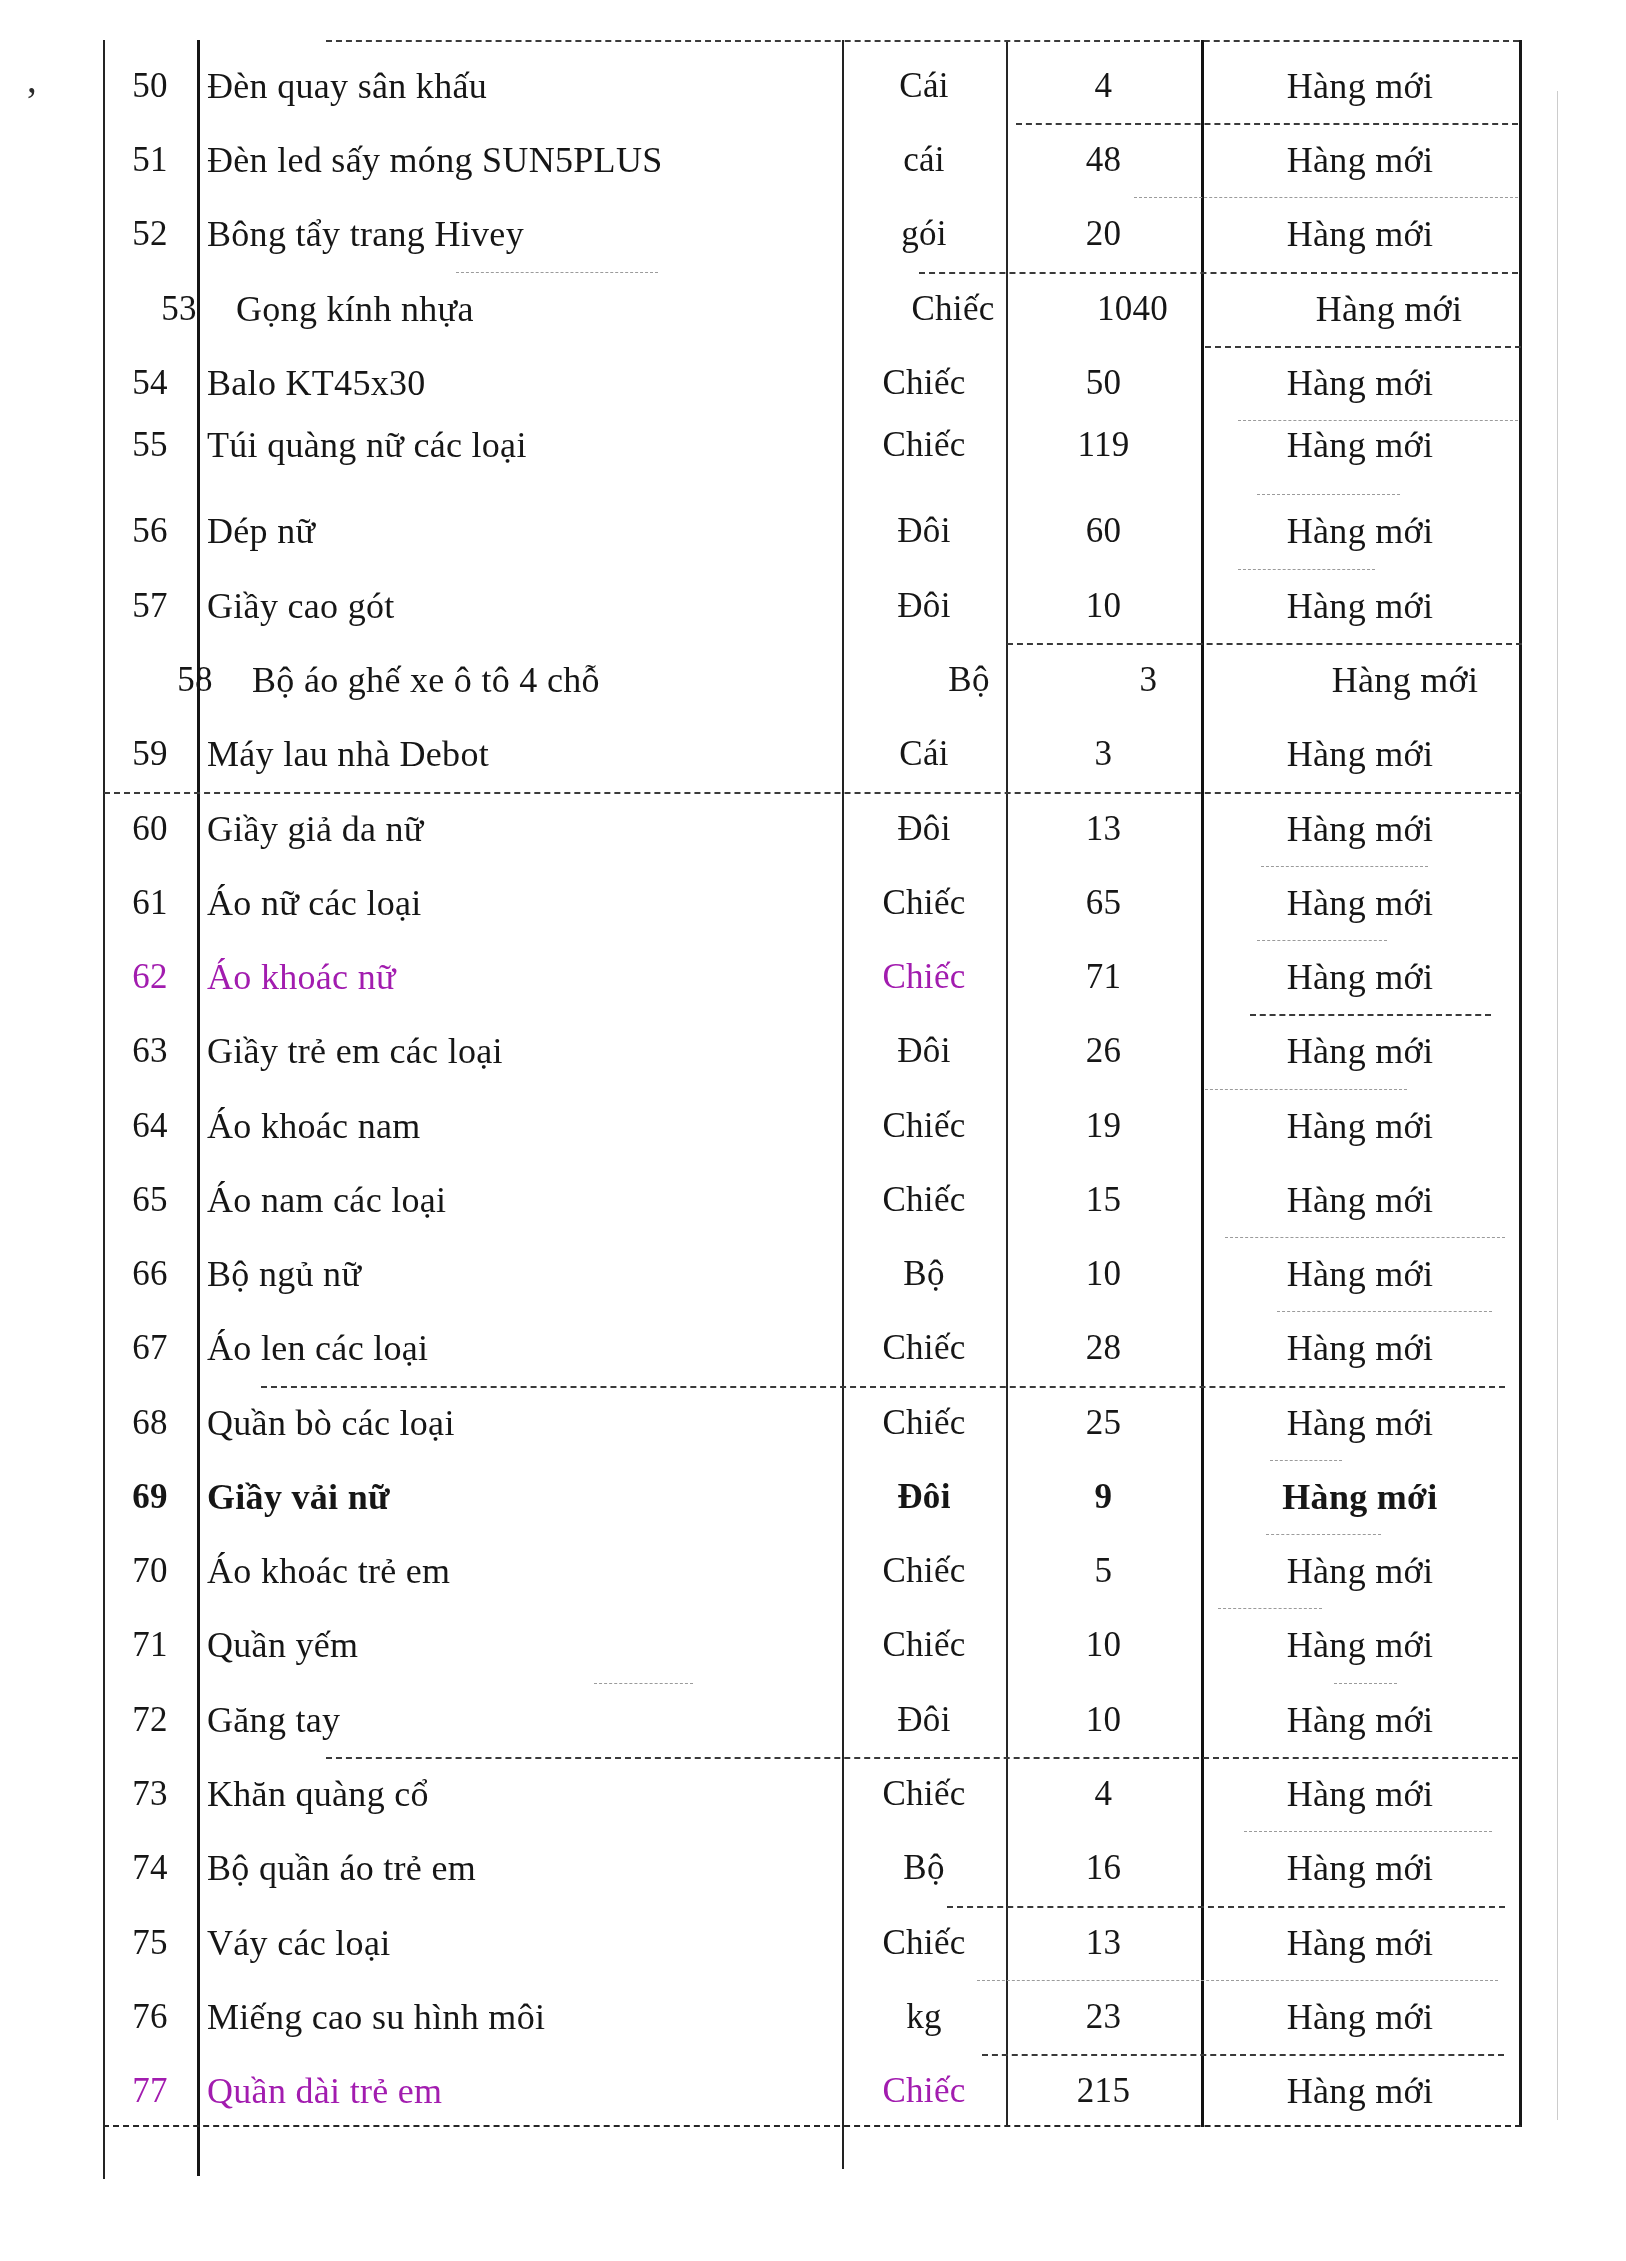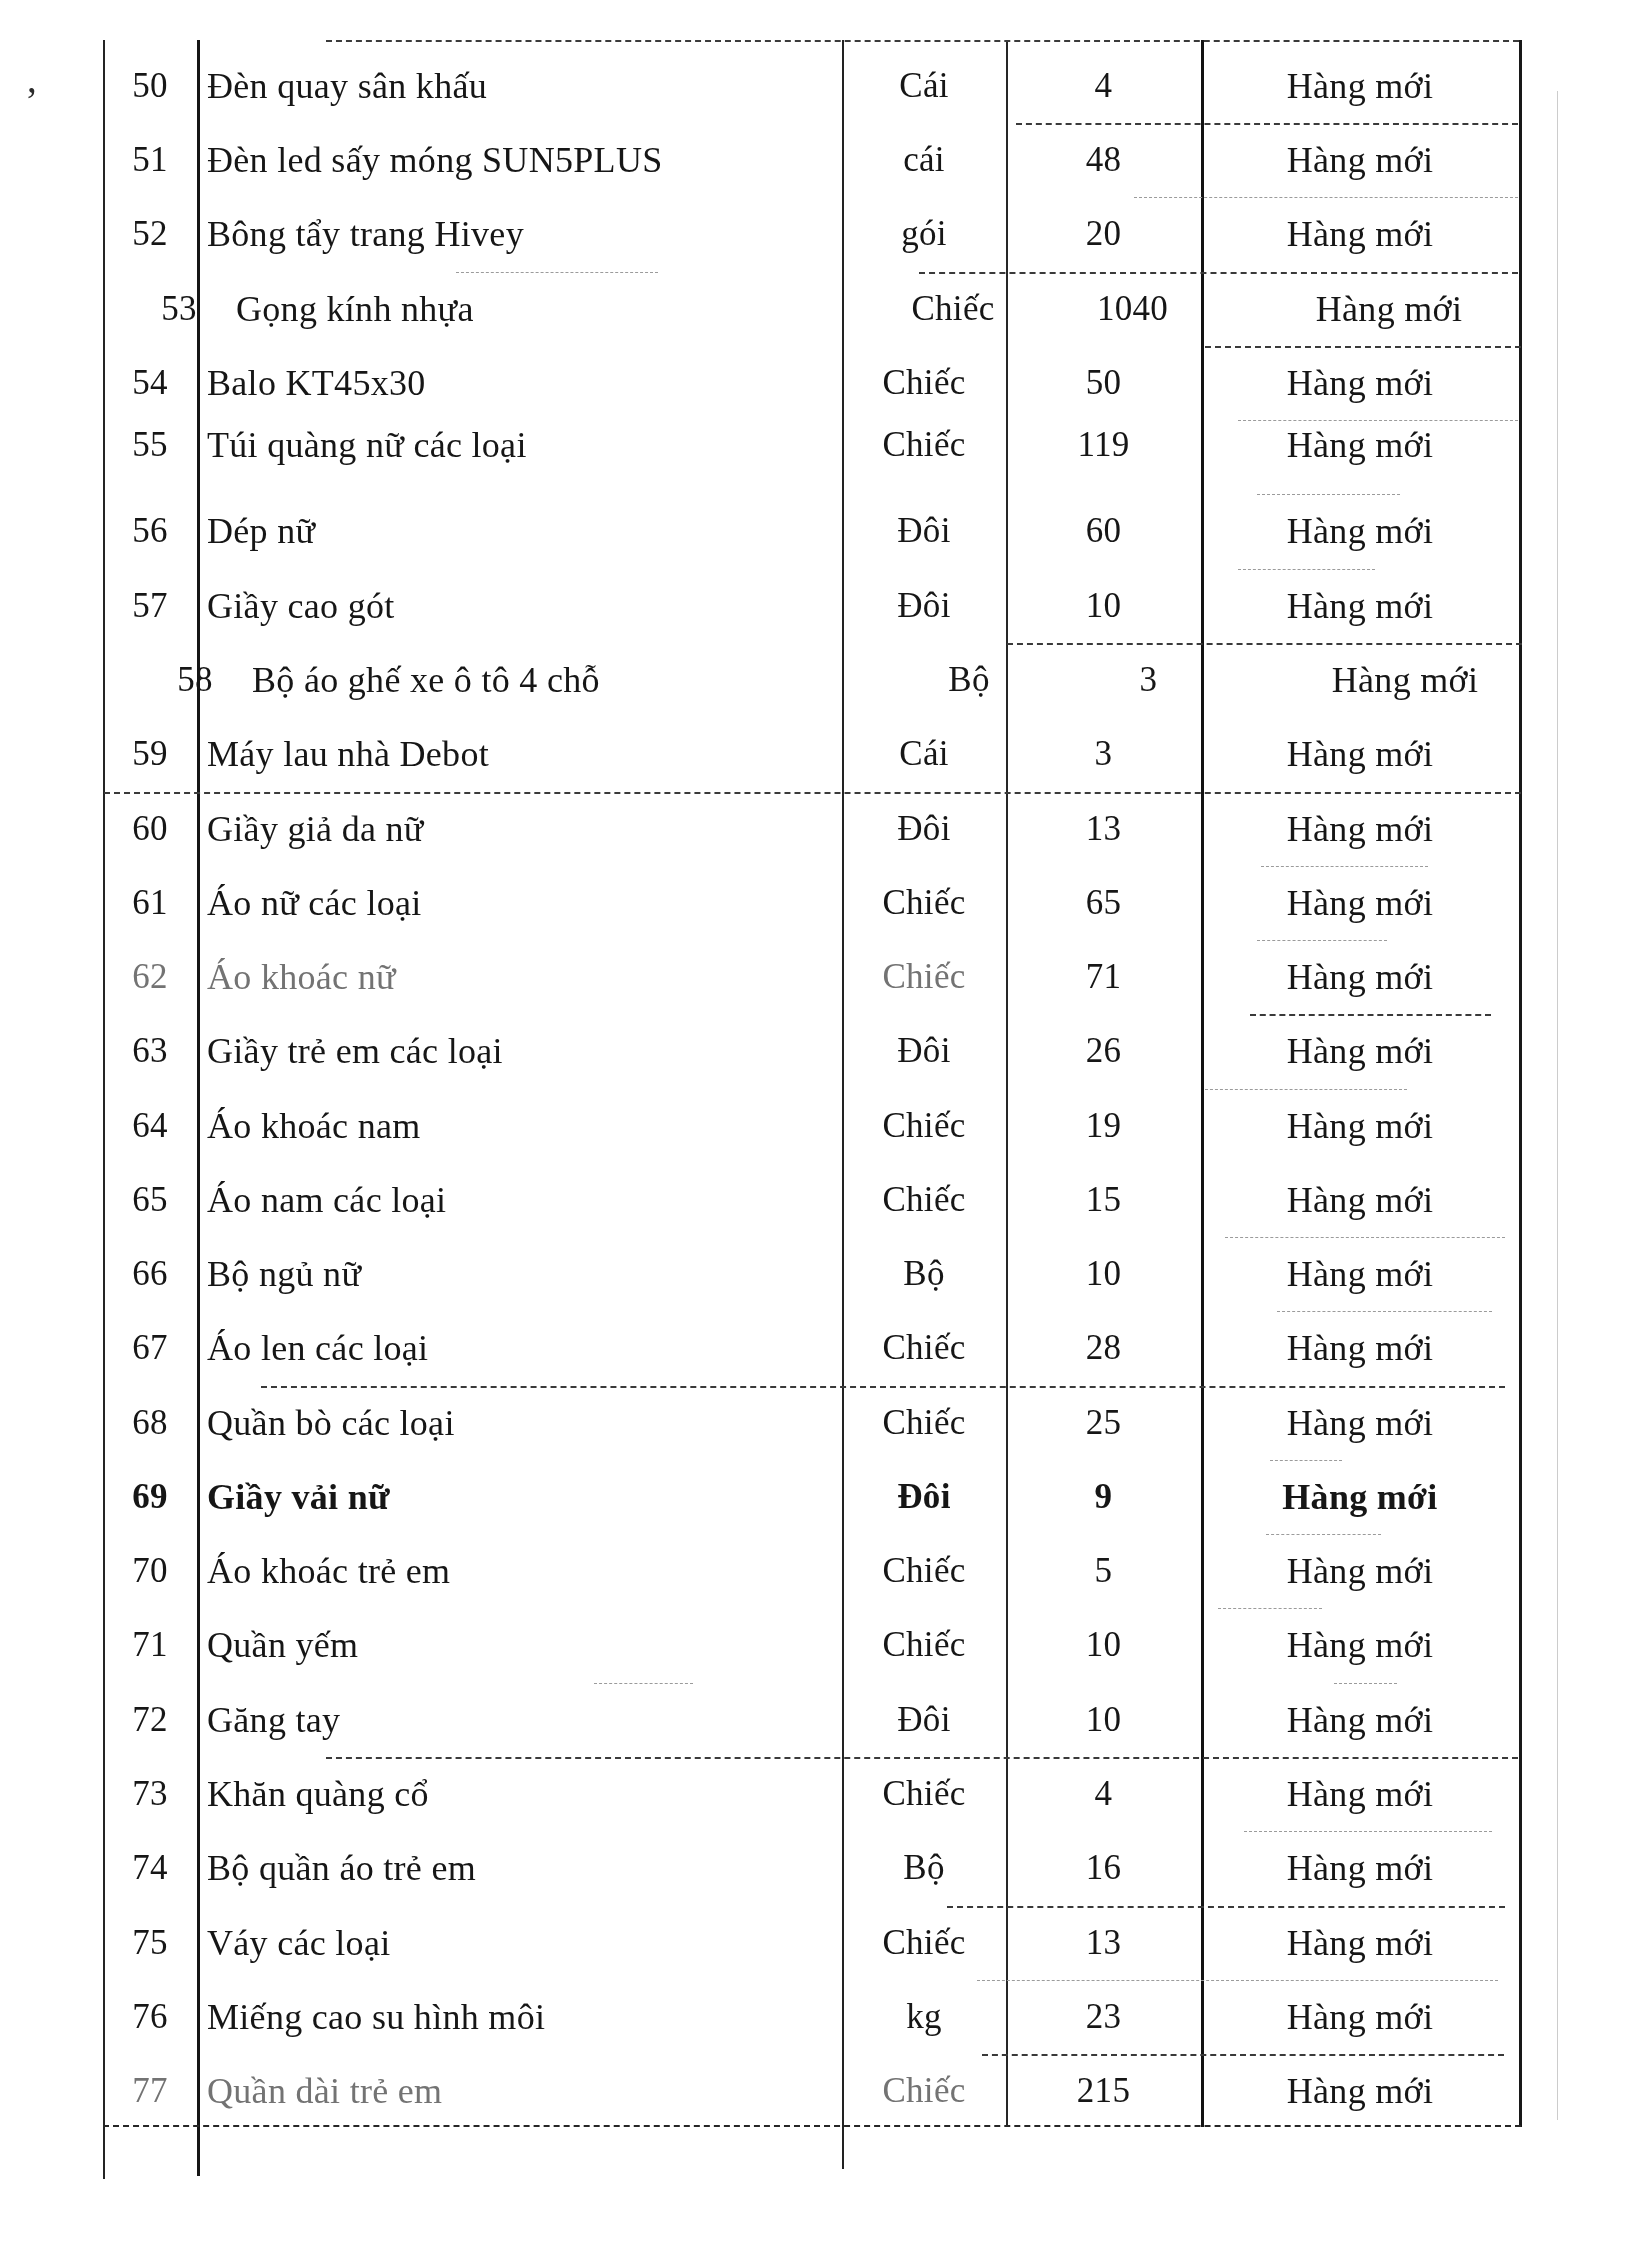--- a/index.html
+++ b/index.html
@@ -53,21 +53,21 @@
     letter-spacing: 0.3px;
     white-space: nowrap;
   }
   .cell.no     { left: 103px;  width: 94px; justify-content: center; font-size: 35px; }
   .cell.name   { left: 207px;  width: 625px; justify-content: flex-start; }
   .cell.unit   { left: 842px; width: 164px; justify-content: center; font-size: 35px; }
   .cell.qty    { left: 1006px; width: 195px; justify-content: center; font-size: 35px; }
   .cell.status { left: 1201px; width: 318px; justify-content: center; }
   .row.faint .no,
   .row.faint .name,
-  .row.faint .unit { color: #737373; text-align: right; }
+  .row.faint .unit { color: #a21caf; text-align: right; }
   
   .stray {
     position: absolute;
     left: 27px;
     top: 56px;
     font-size: 39px;
     color: #2b2b2b;
     font-family: "Liberation Serif", serif;
   }
 </style>

